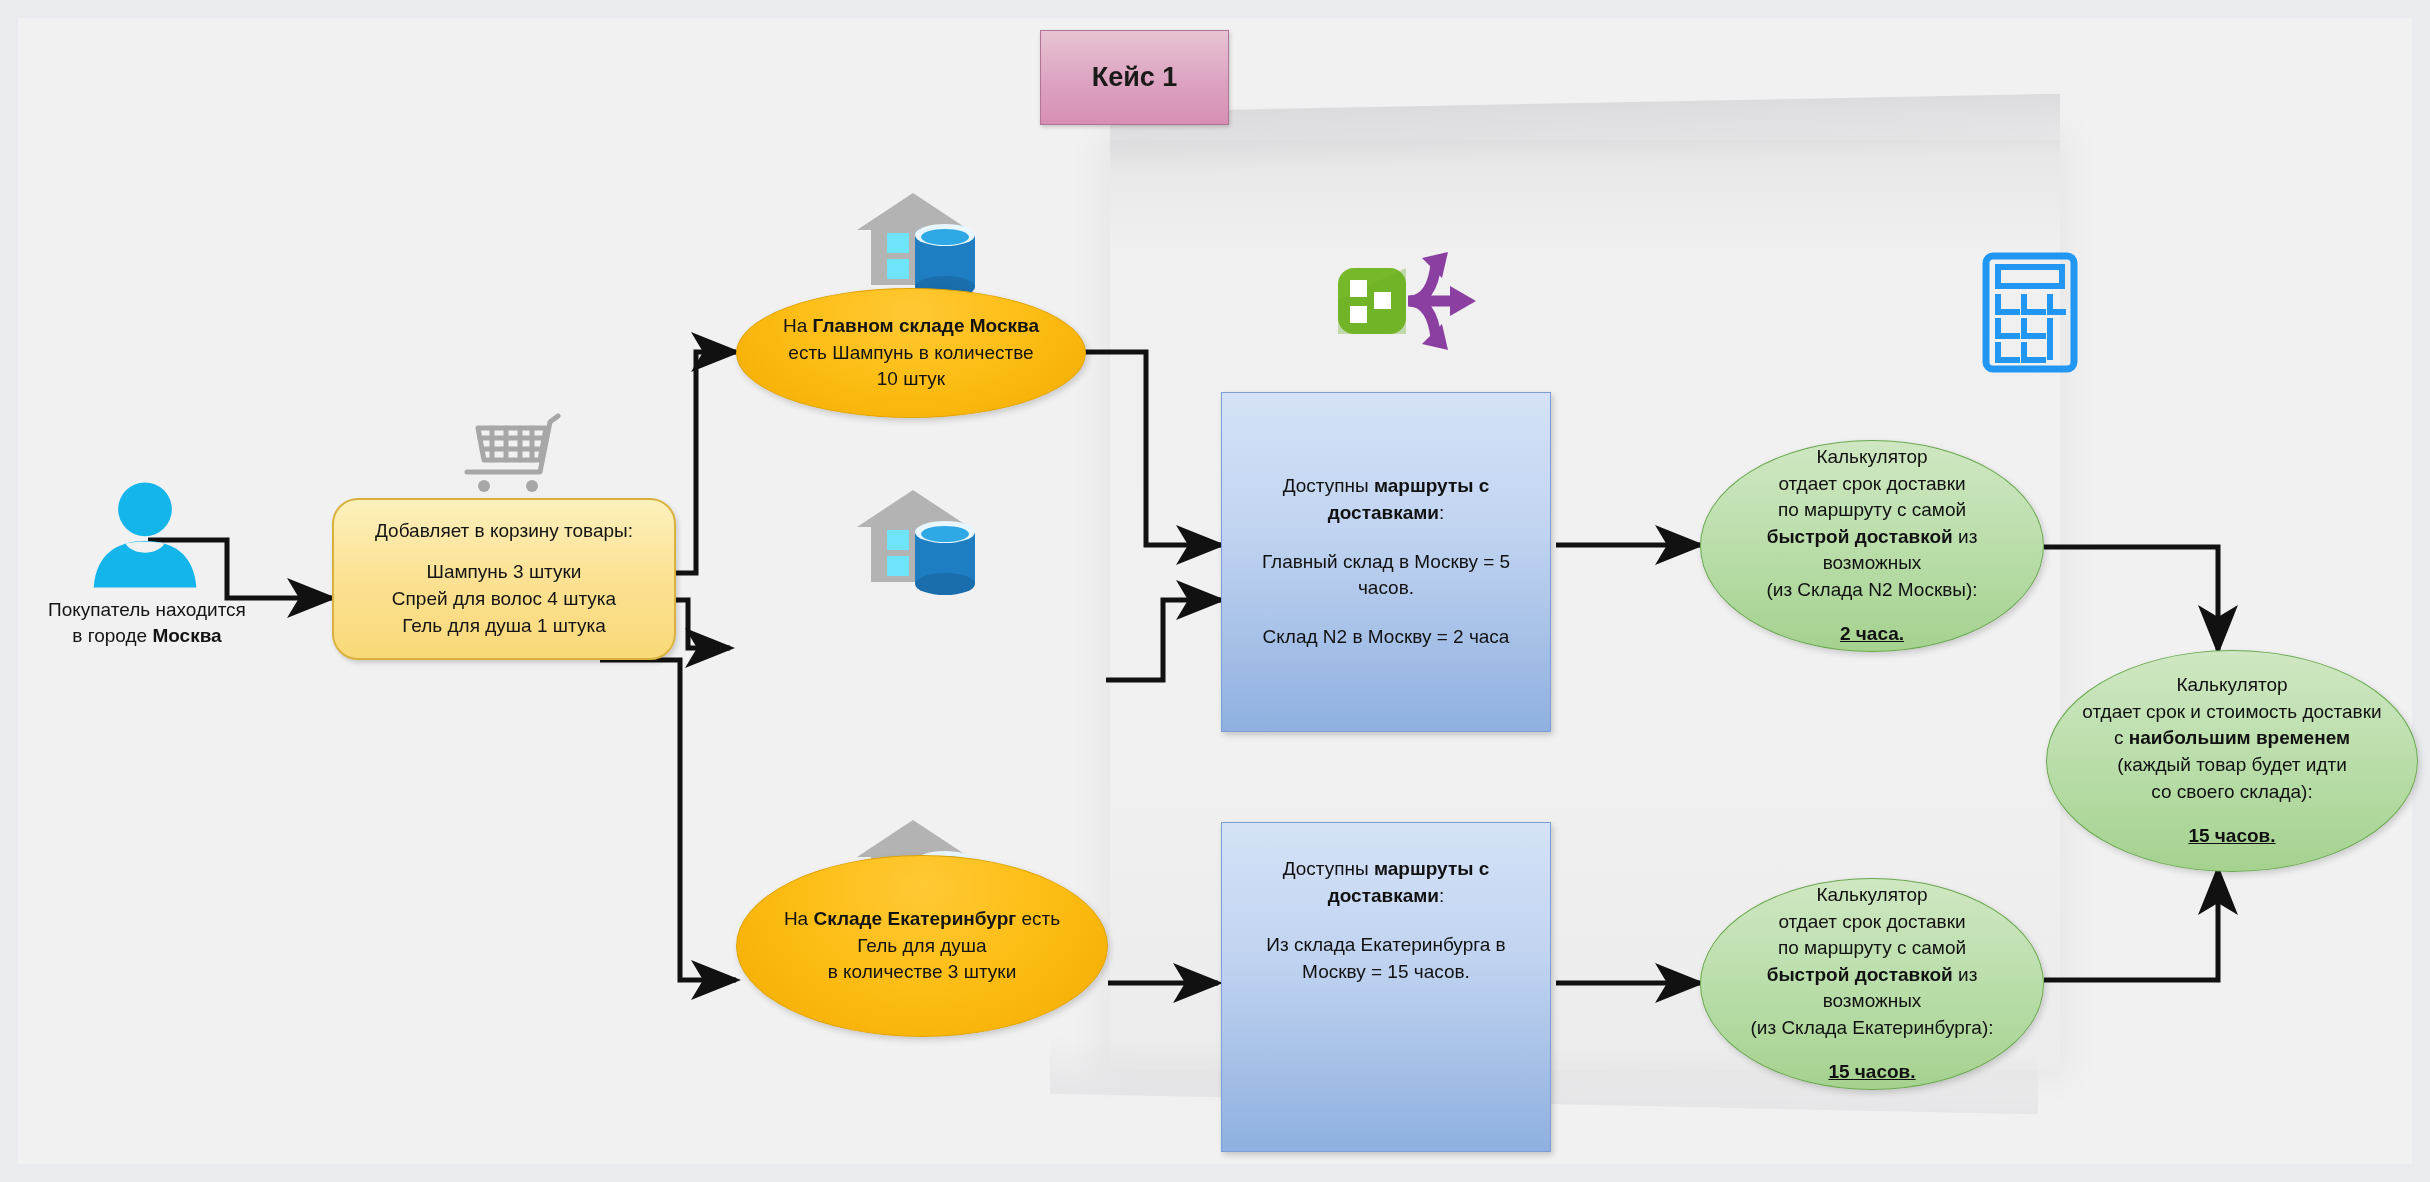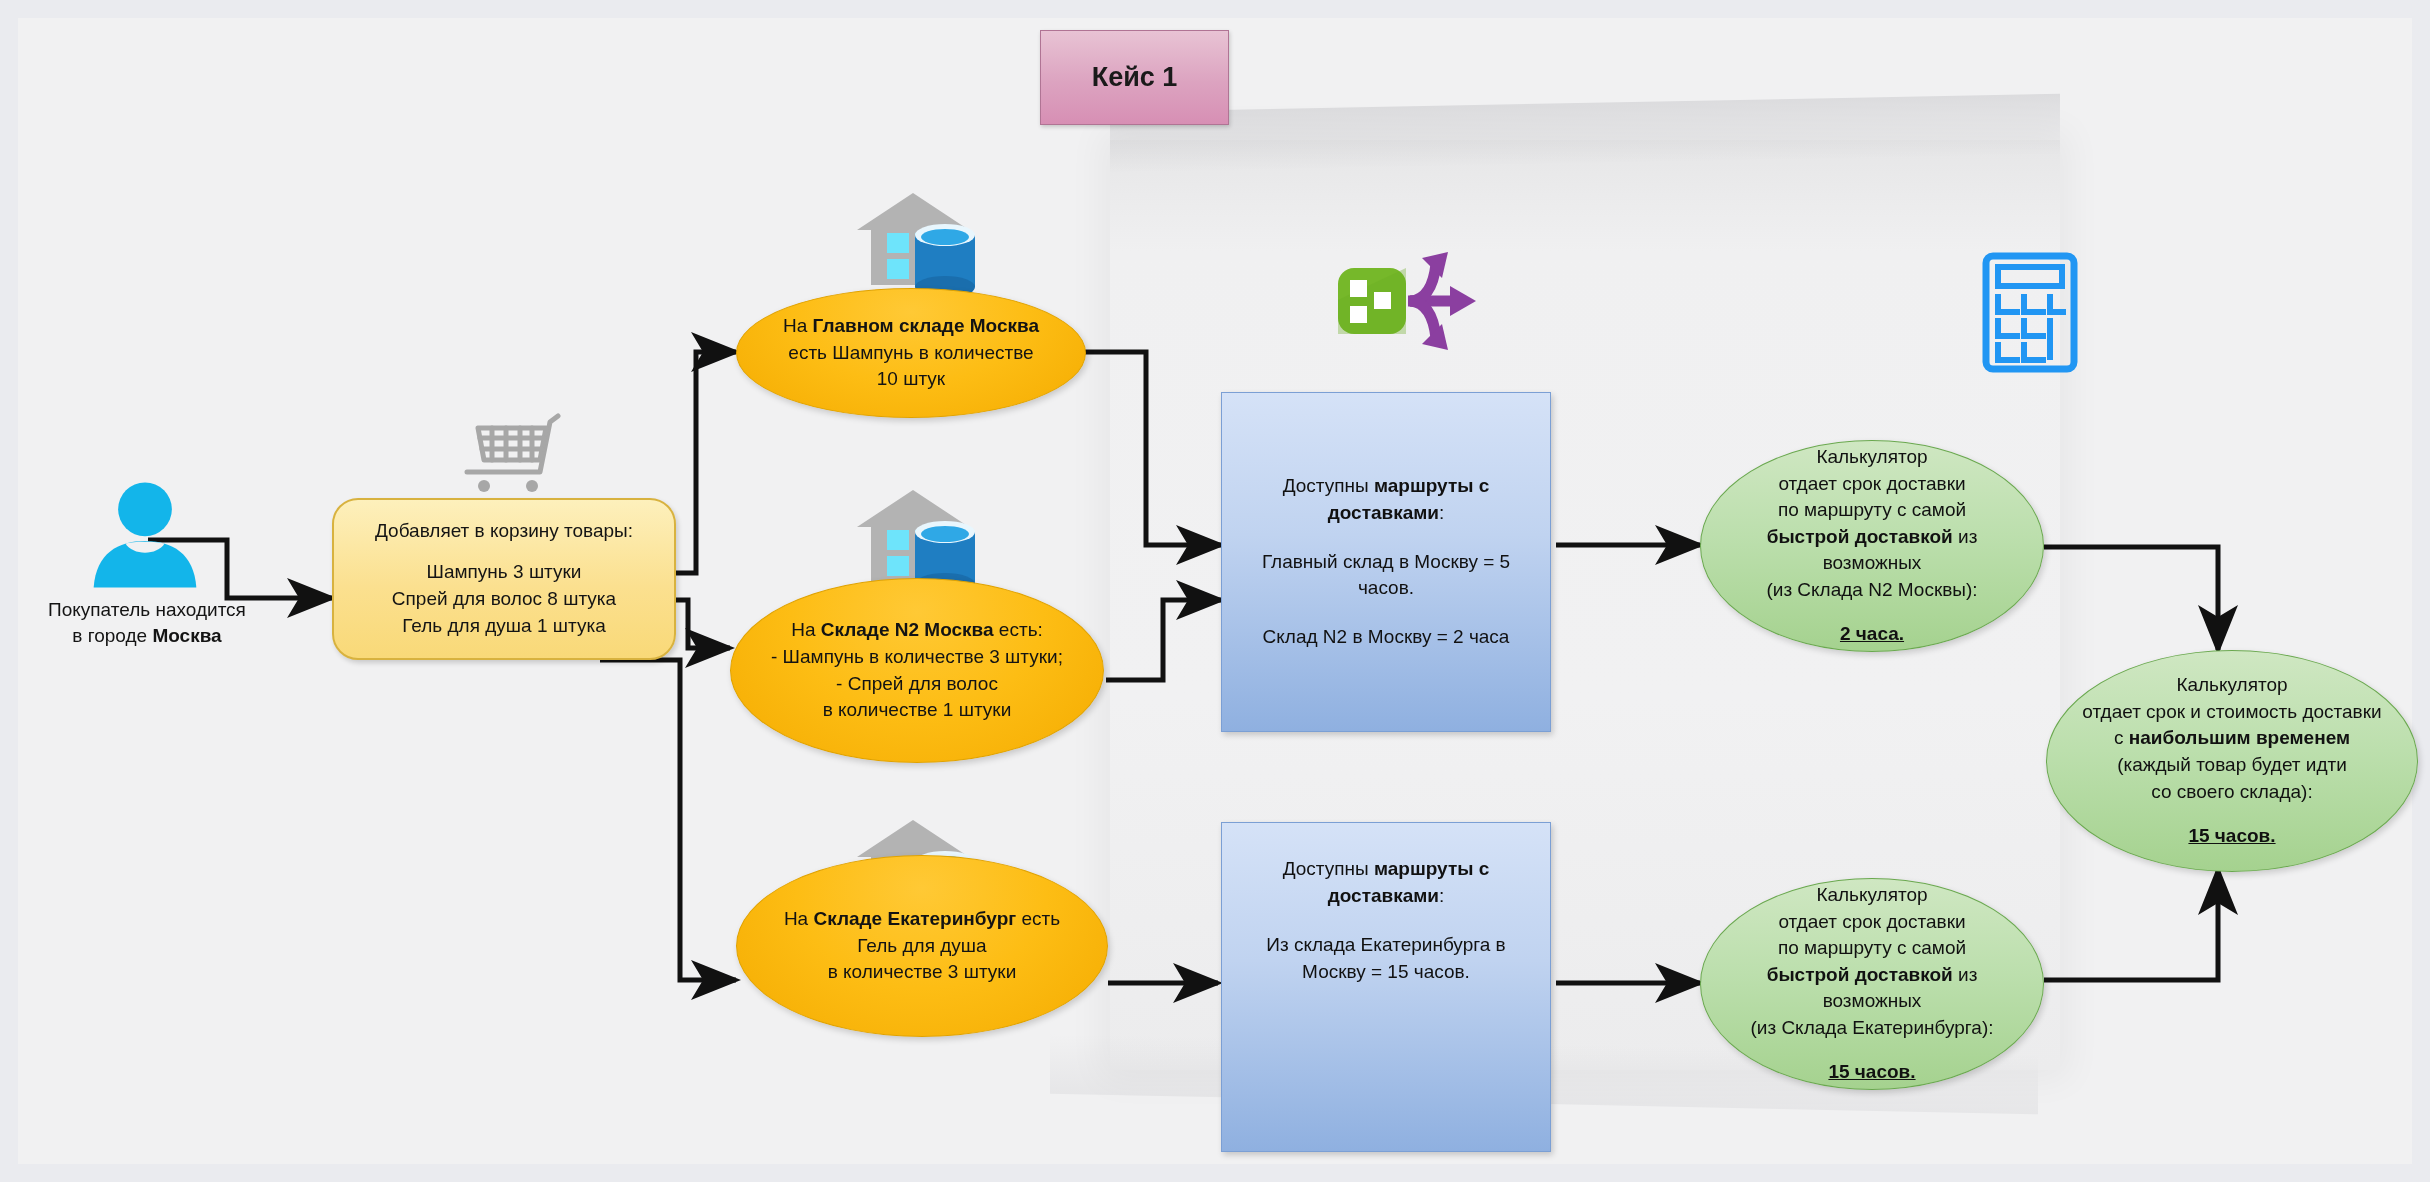--- a/index.html
+++ b/index.html
@@ -208,21 +208,21 @@
         <path d="M18,28 L82,28 M20,39 L80,39"></path>
       </g>
       <circle cx="22" cy="76" r="6" fill="#a7a7a7"></circle>
       <circle cx="70" cy="76" r="6" fill="#a7a7a7"></circle>
     </svg>
   </div>
 
   <div class="node cart-box" style="left:332px; top:498px; width:344px; height:162px;">
     <div class="lead">Добавляет в корзину товары:</div>
     <div>Шампунь 3 штуки</div>
-    <div>Спрей для волос 8 штука</div>
+    <div>Спрей для волос 4 штука</div>
     <div>Гель для душа 1 штука</div>
   </div>
 
   <div class="node" style="left:845px; top:185px; width:150px; height:115px;">
     <svg viewBox="0 0 150 115" width="150" height="115" aria-hidden="true">
       <path d="M12,45 L68,8 L124,45 L110,45 L110,100 L26,100 L26,45 Z" fill="#b3b3b3"></path>
       <rect x="42" y="48" width="22" height="20" fill="#6ee4fb"></rect>
       <rect x="70" y="48" width="22" height="20" fill="#6ee4fb"></rect>
       <rect x="42" y="74" width="22" height="20" fill="#6ee4fb"></rect>
       <rect x="70" y="74" width="22" height="20" fill="#6ee4fb"></rect>
@@ -249,28 +249,20 @@
       <rect x="70" y="48" width="22" height="20" fill="#6ee4fb"></rect>
       <rect x="42" y="74" width="22" height="20" fill="#6ee4fb"></rect>
       <rect x="70" y="74" width="22" height="20" fill="#6ee4fb"></rect>
       <g>
         <rect x="70" y="50" width="60" height="52" fill="#1f7ec2"></rect>
         <ellipse cx="100" cy="102" rx="30" ry="11" fill="#1a6ead"></ellipse>
         <ellipse cx="100" cy="50" rx="30" ry="11" fill="#e8f6fd"></ellipse>
         <ellipse cx="100" cy="52" rx="24" ry="8" fill="#2fa8e6"></ellipse>
       </g>
     </svg>
-  </div>
-  <div class="node warehouse" style="left:730px; top:578px; width:374px; height:185px;">
-    <div>
-      <div><span>На </span><b>Складе N2 Москва</b><span> есть:</span></div>
-      <div>- Шампунь в количестве 3 штуки;</div>
-      <div>- Спрей для волос</div>
-      <div>в количестве 1 штуки</div>
-    </div>
   </div>
 
   <div class="node" style="left:845px; top:812px; width:150px; height:115px;">
     <svg viewBox="0 0 150 115" width="150" height="115" aria-hidden="true">
       <path d="M12,45 L68,8 L124,45 L110,45 L110,100 L26,100 L26,45 Z" fill="#b3b3b3"></path>
       <rect x="42" y="48" width="22" height="20" fill="#6ee4fb"></rect>
       <rect x="70" y="48" width="22" height="20" fill="#6ee4fb"></rect>
       <rect x="42" y="74" width="22" height="20" fill="#6ee4fb"></rect>
       <rect x="70" y="74" width="22" height="20" fill="#6ee4fb"></rect>
       <g>

